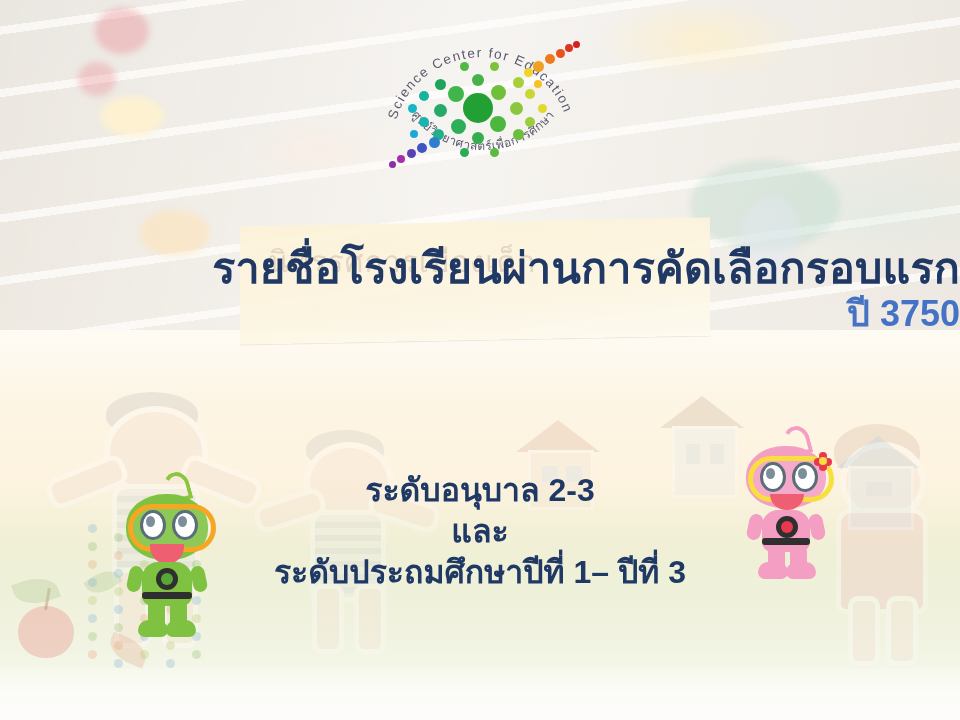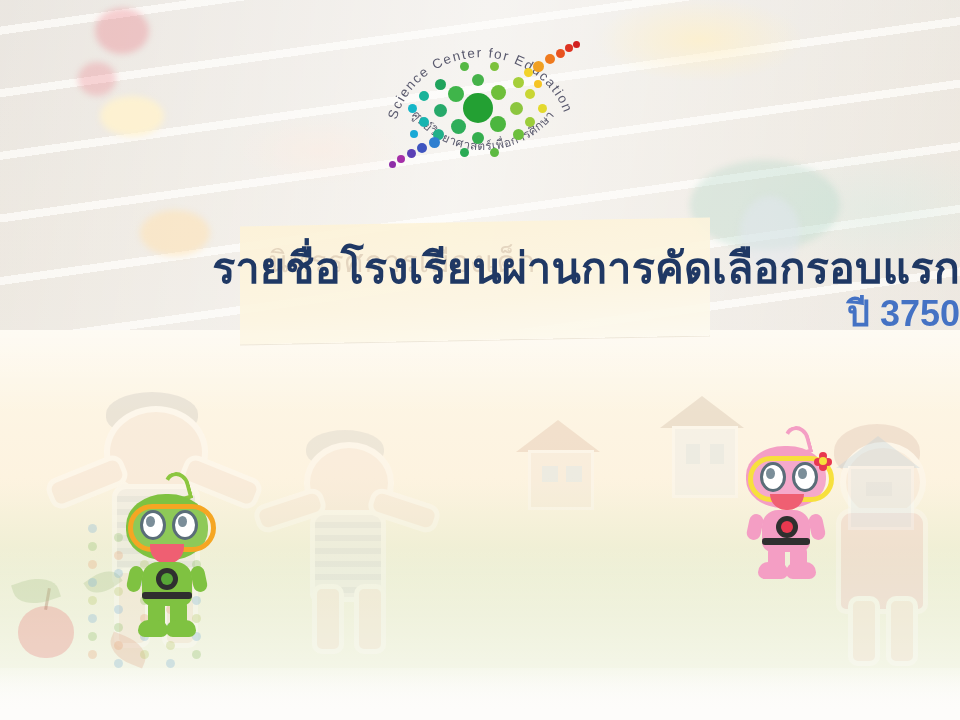--- a/index.html
+++ b/index.html
@@ -539,20 +539,25 @@
         <span style="left: 187px; top: 22px; width: 8px; height: 8px; background: rgb(221, 51, 34);"></span>
         <span style="left: 194.5px; top: 18.5px; width: 7px; height: 7px; background: rgb(210, 32, 32);"></span>
       </div>
   </div>
 
   <div class="headline">
     <div class="title-main">รายชื่อโรงเรียนผ่านการคัดเลือกรอบแรก</div>
     <div class="title-year">ปี 3750</div>
   </div>
 
+  <div class="levels">
+    <span class="ln">ระดับอนุบาล 2-3</span>
+    <span class="ln">และ</span>
+    <span class="ln">ระดับประถมศึกษาปีที่ 1– ปีที่ 3</span>
+  </div>
 
   <div class="mascot" style="left:112px; top:470px; width:110px; height:170px; color:#7fc241;">
     <div class="m-antenna" style="top:2px; color:#8cc63f;"></div>
     <div class="m-head" style="left:14px; top:24px; width:82px; height:66px;"></div>
     <div class="m-goggles" style="left:16px; top:34px; width:78px; height:38px;"></div>
     <div class="m-eye" style="left:28px; top:40px;"></div>
     <div class="m-pupil" style="left:34px; top:46px;"></div>
     <div class="m-eye" style="left:60px; top:40px;"></div>
     <div class="m-pupil" style="left:66px; top:46px;"></div>
     <div class="m-mouth" style="left:38px; top:74px;"></div>

